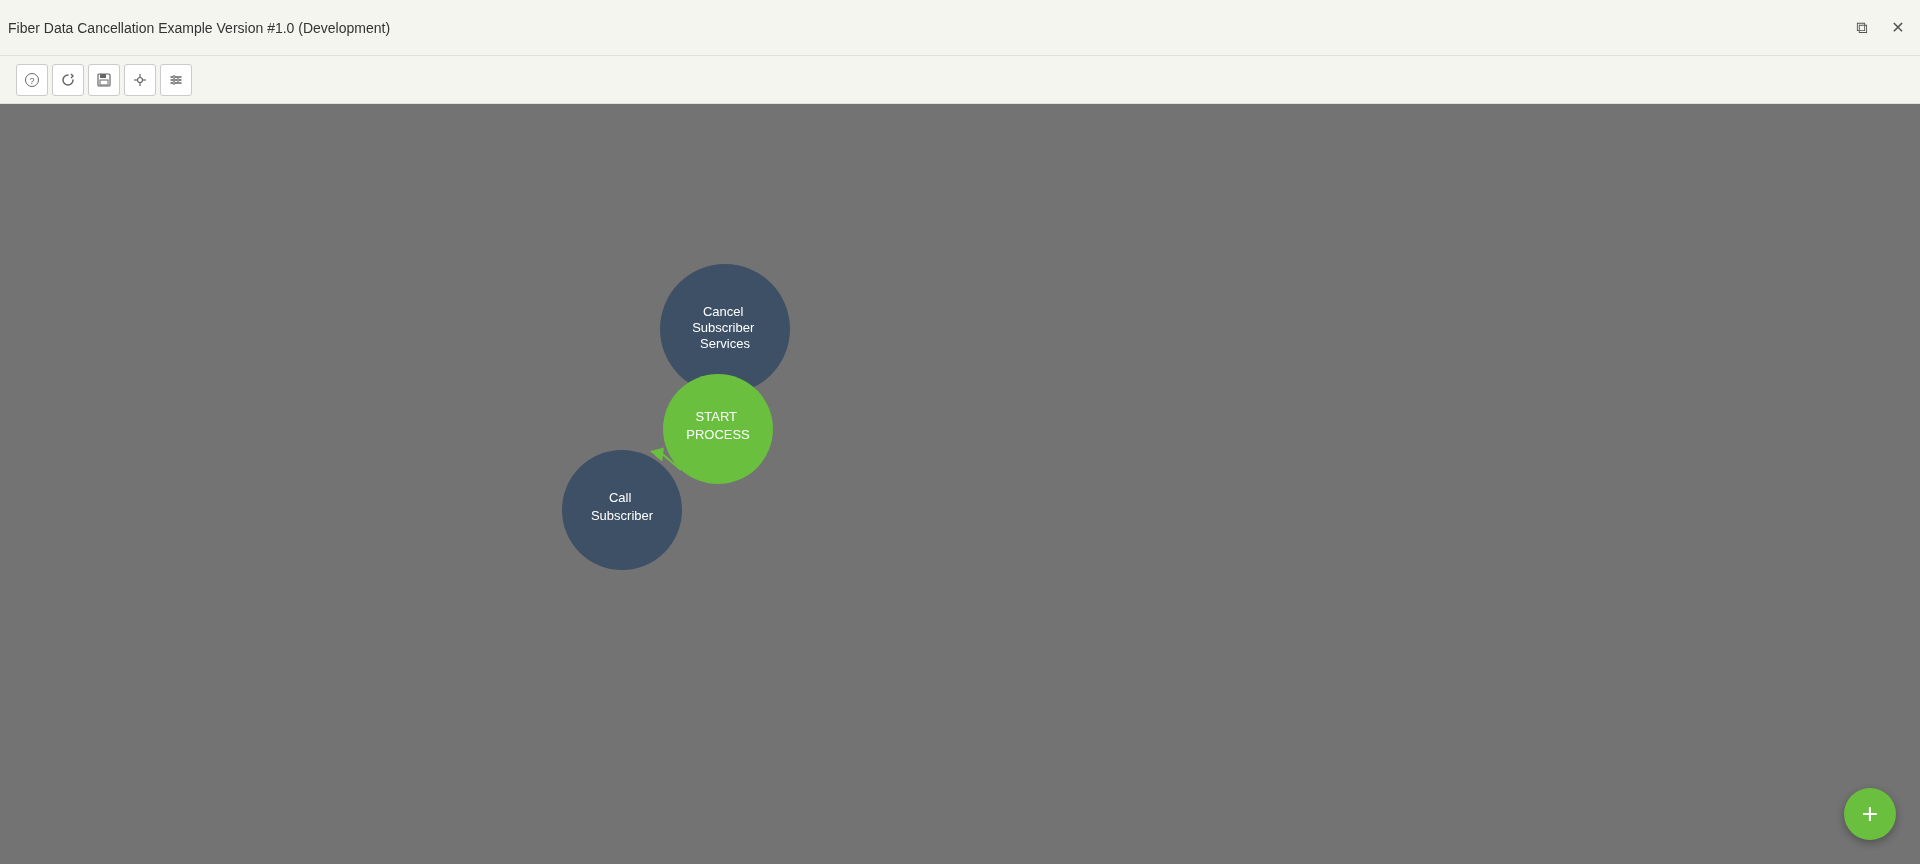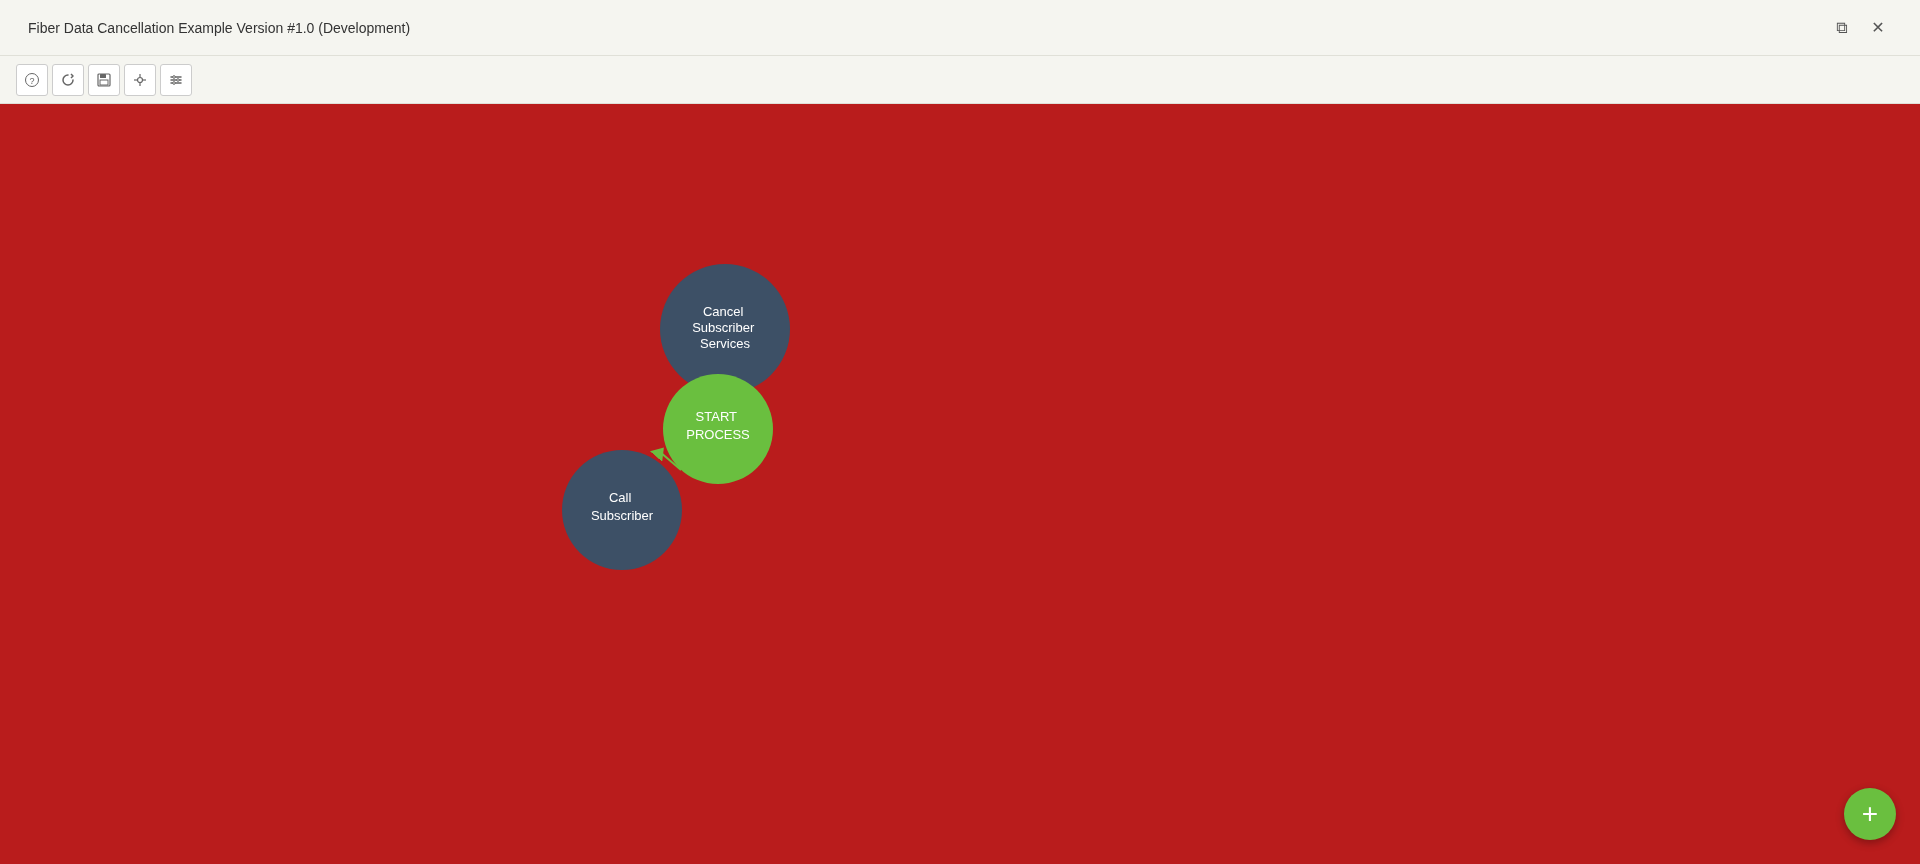--- a/index.html
+++ b/index.html
@@ -21,21 +21,21 @@
     .title-bar {
       position: absolute;
       top: 0;
       left: 0;
       right: 0;
       height: 56px;
       background: #f5f5f0;
       display: flex;
       align-items: center;
       justify-content: space-between;
-      padding: 0 28px;
+      padding: 0 8px;
       border-bottom: 1px solid #e0e0d8;
     }
 
     .title-text {
       font-size: 14px;
       color: #333;
       font-weight: 400;
     }
 
     .title-actions {
@@ -87,21 +87,21 @@
       font-size: 14px;
     }
 
     
     .canvas-area {
       position: absolute;
       top: 104px;
       left: 0;
       right: 0;
       bottom: 0;
-      background: #b91c1c;
+      background: #737373;
       overflow: hidden;
     }
 
     
     .diagram-svg {
       position: absolute;
       top: 0;
       left: 0;
       width: 100%;
       height: 100%;

